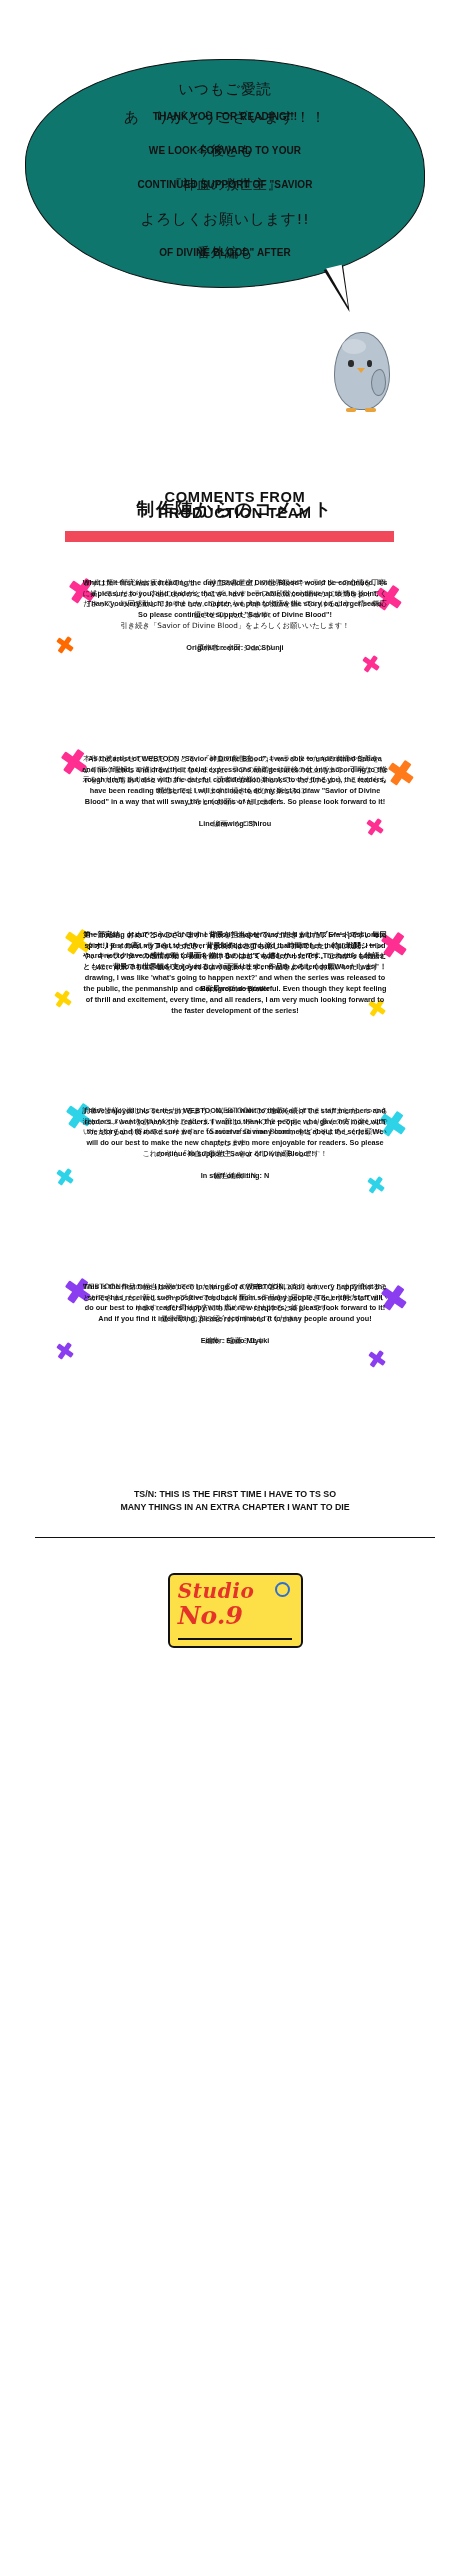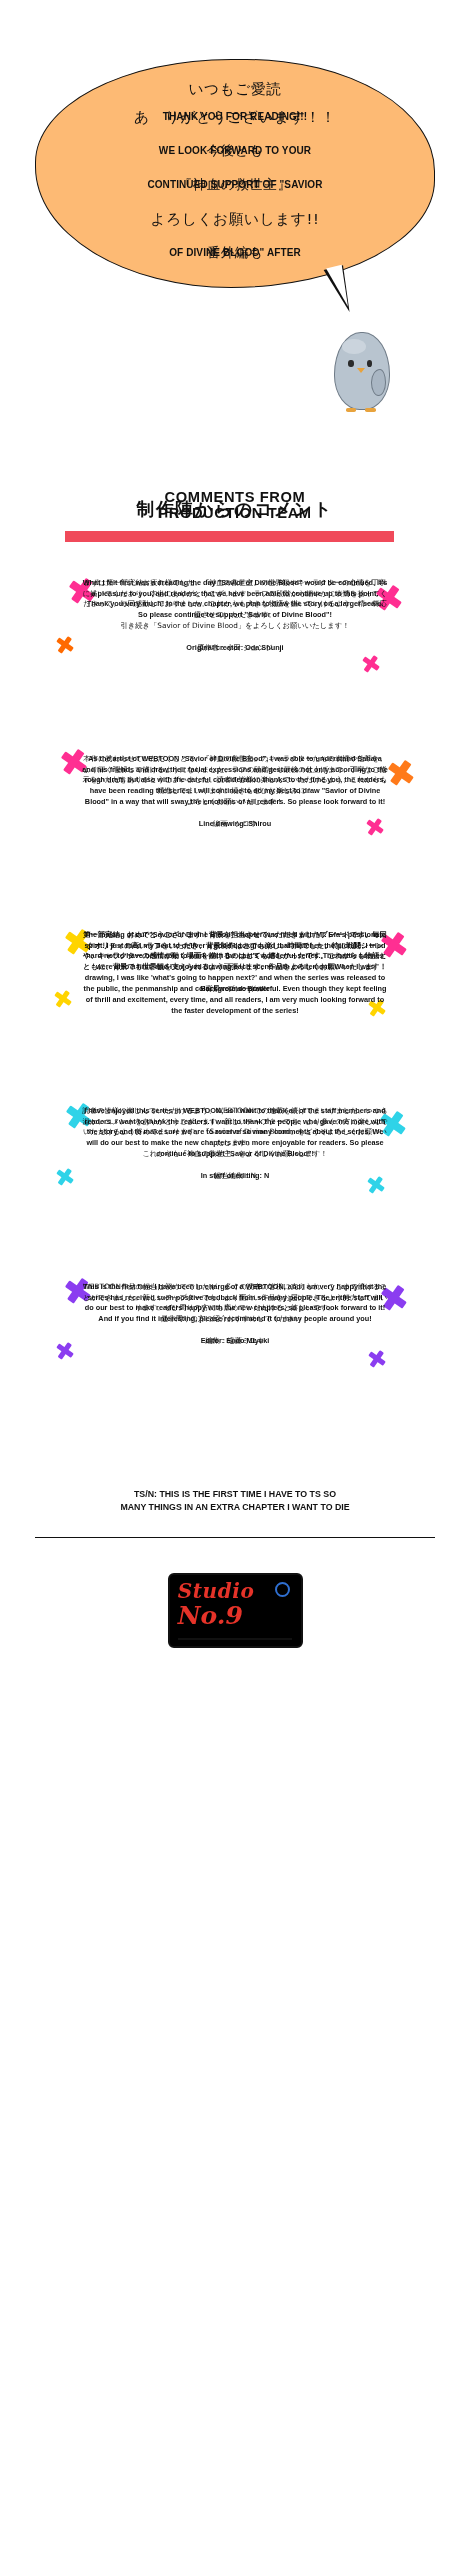--- a/index.html
+++ b/index.html
@@ -15,25 +15,25 @@
   }
 
   
   .bubble-section {
     position: relative;
     width: 470px;
     height: 482px;
   }
   .bubble {
     position: absolute;
-    left: 35px;
+    left: 25px;
     top: 59px;
     width: 400px;
     height: 229px;
-    background: #fdba74;
+    background: #0f766e;
     border: 1.8px solid #111;
     border-radius: 50% 48% 52% 50% / 46% 50% 48% 54%;
     display: flex;
     flex-direction: column;
     align-items: center;
     justify-content: center;
     padding: 23.5px 41px;
   }
   .bubble-tail {
     position: absolute;
@@ -279,21 +279,21 @@
     justify-content: center;
     margin-top: 35px;
     padding-bottom: 47px;
   }
   .logo {
     position: relative;
     width: 135px;
     height: 75px;
     border: 2.4px solid #111;
     border-radius: 5.9px;
-    background: #000000;
+    background: #fde047;
     padding: 4.7px 8.2px;
   }
   .logo-top {
     font-family: "DejaVu Serif", serif;
     font-style: italic;
     font-weight: bold;
     font-size: 20px;
     color: #e63329;
     letter-spacing: 0.6px;
     line-height: 1.1;

